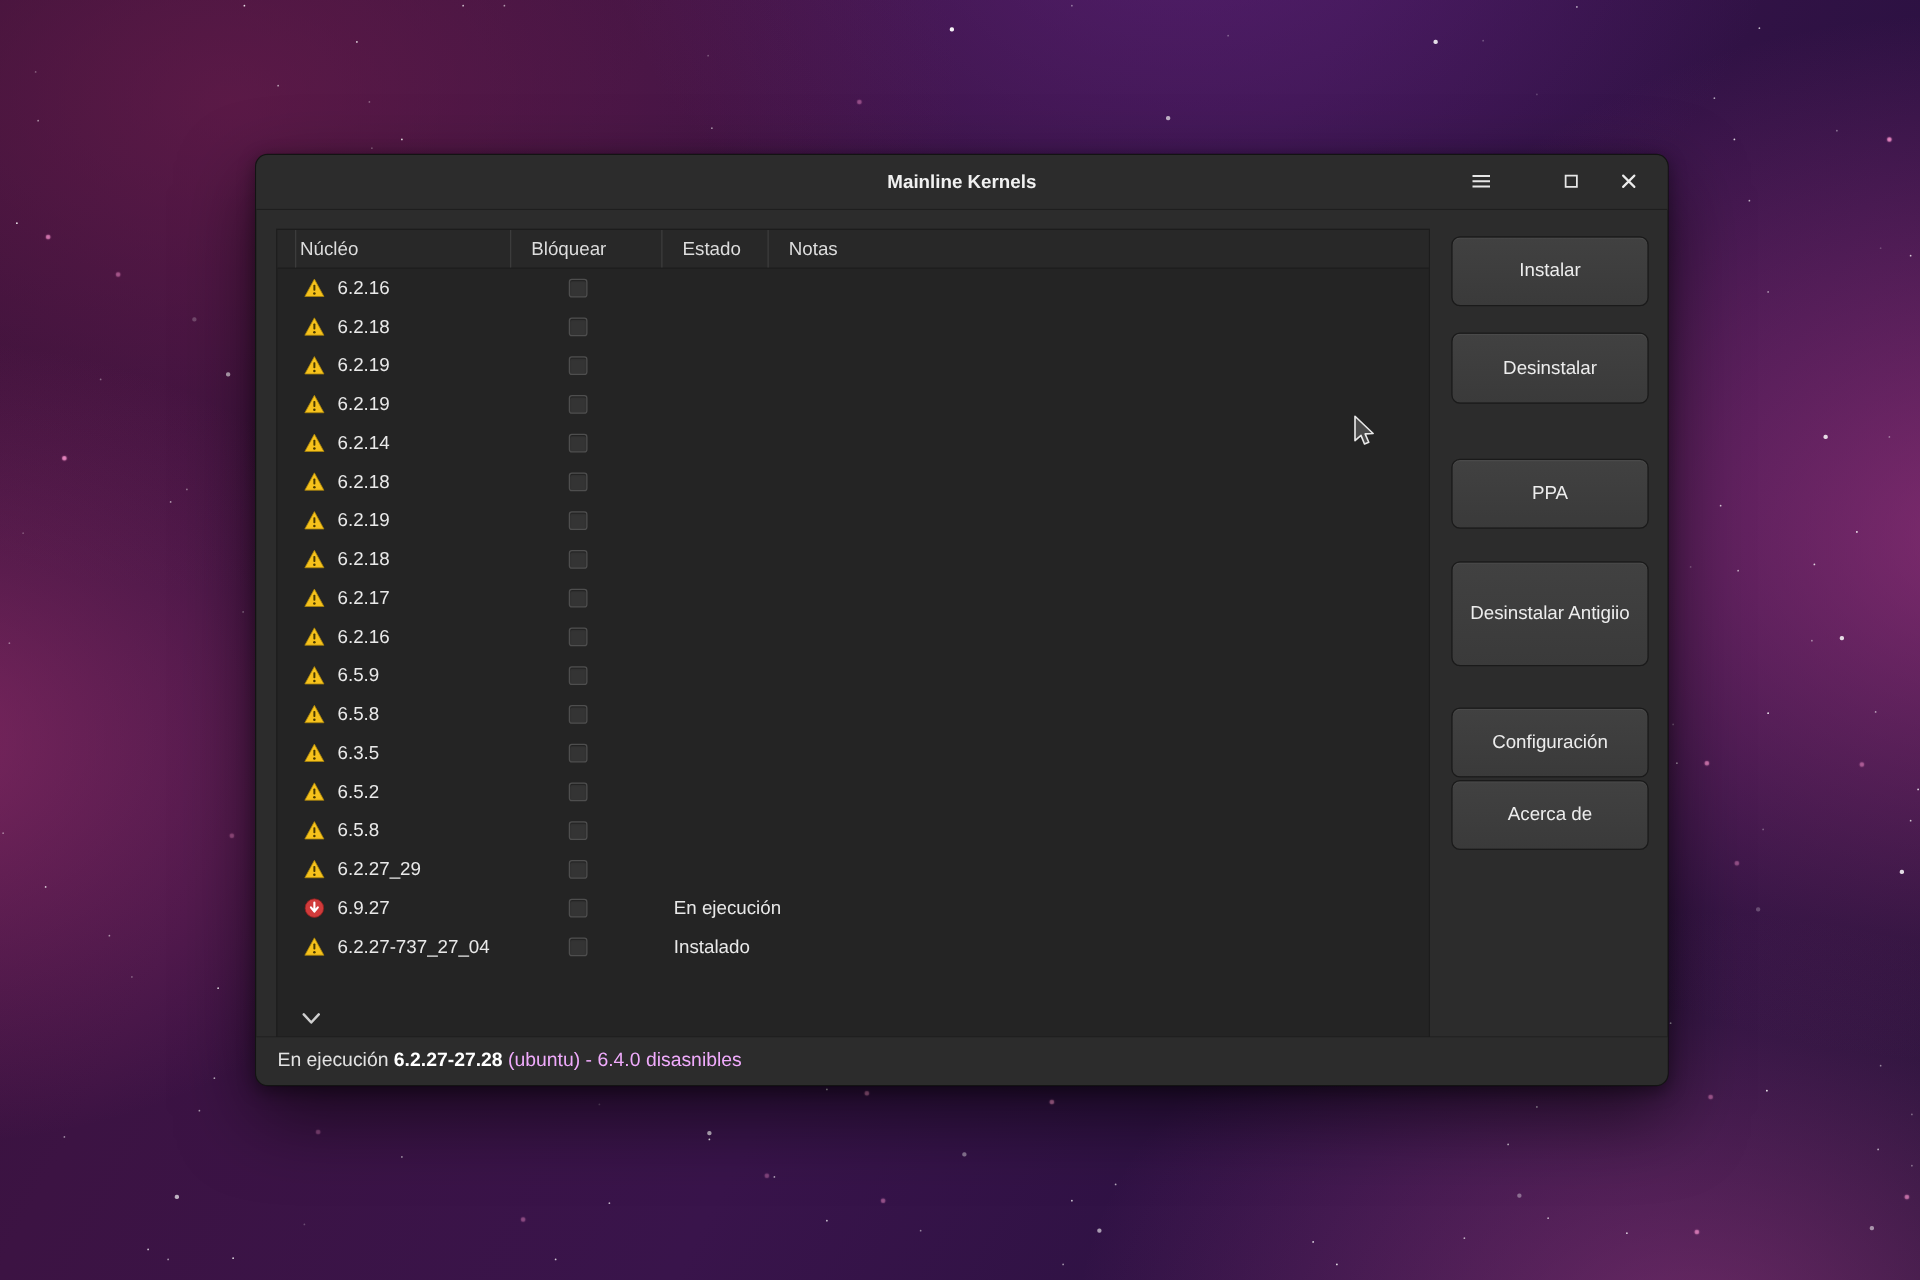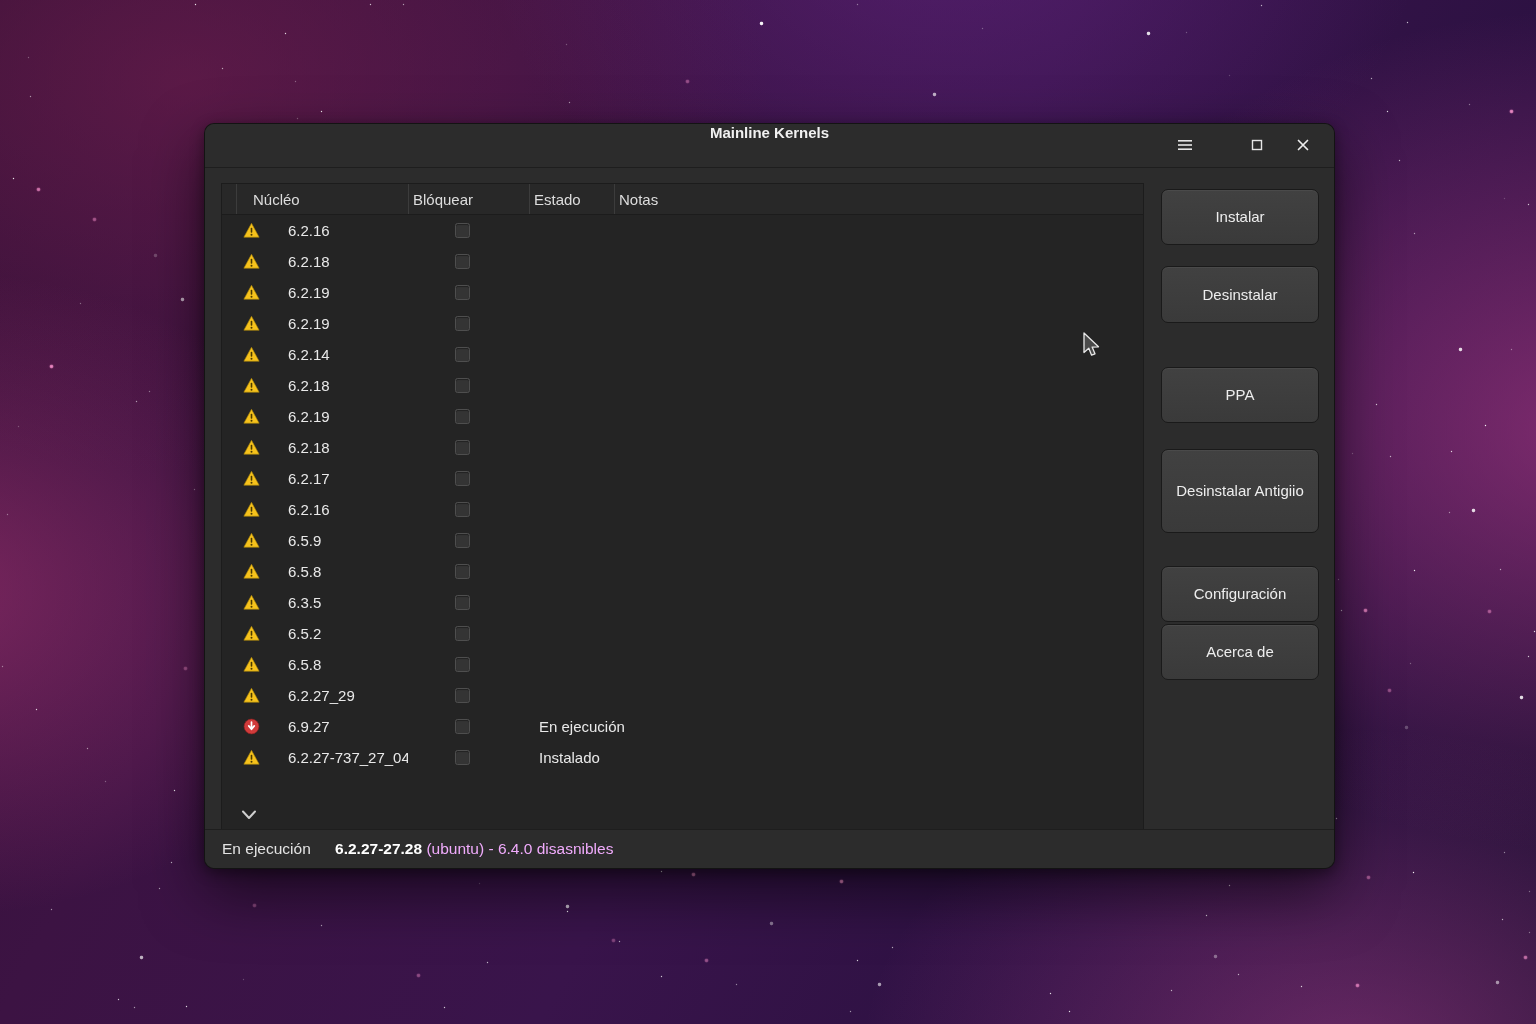--- a/index.html
+++ b/index.html
@@ -20,21 +20,21 @@
   .stars, .stars-pink { position:absolute; left:0; top:0; width:1px; height:1px; border-radius:50%; }
 
   
   .window {
     position:absolute; left:204px; top:123px; width:1131px; height:746px;
     background:#2c2c2c; border-radius:10px;
     box-shadow: 0 24px 60px rgba(0,0,0,0.55), 0 4px 14px rgba(0,0,0,0.4);
     border:1px solid rgba(0,0,0,0.55);
   }
   .titlebar {
-    position:relative; height:44px; display:flex; justify-content:center;
+    position:relative; height:44px; display:flex; align-items:center; justify-content:center;
     border-bottom:1px solid #1e1e1e; border-radius:10px 10px 0 0; background:#2c2c2c;
   }
   .title { font-size:15px; font-weight:bold; color:#f1f1f1; }
   .tb-controls { position:absolute; right:14px; top:0; height:44px; display:flex; align-items:center; }
   .tb-btn {
     width:34px; height:34px; border:none; background:transparent; color:#e6e6e6;
     display:flex; align-items:center; justify-content:center; cursor:default; border-radius:50%;
   }
   .tb-btn.menu { margin-right:38px; }
   .tb-btn.restore { margin-right:12px; }
@@ -43,30 +43,30 @@
   .table {
     position:absolute; left:16px; top:59px; width:923px; height:648px;
     background:#242424; border:1px solid #1c1c1c;
   }
   .thead {
     display:grid; grid-template-columns:14px 172px 121px 85px 1fr;
     height:31px; background:#282828; border-bottom:1px solid #1c1c1c;
   }
   .th {
     display:flex; align-items:center; font-size:15px; color:#dddddd;
-    padding-left:4px; overflow:hidden; white-space:nowrap;
-  }
-  .th.c2 { padding-left:16px; }
+    padding-left:16px; overflow:hidden; white-space:nowrap;
+  }
+  .th.c2 { padding-left:3px; }
   .thead > .th + .th { border-left:1px solid #3c3c3c; }
   .tbody { position:relative; }
   .trow {
     display:grid; grid-template-columns:14px 172px 121px 85px 1fr;
     height:31px; align-items:center;
   }
-  .cell-kernel { display:flex; align-items:center; gap:28px; padding-left:7px; overflow:hidden; }
+  .cell-kernel { display:flex; align-items:center; gap:10px; padding-left:7px; overflow:hidden; }
   .kver { font-size:15px; color:#e9e9e9; white-space:nowrap; }
   .row-icon { width:17px; height:17px; flex:0 0 17px; display:flex; }
   .checkbox {
     width:15px; height:15px; margin-left:47px; border-radius:2.5px;
     background:#343434; border:1px solid #4e4e4e;
     box-shadow: inset 0 1px 1px rgba(0,0,0,0.35);
   }
   .cell-status { font-size:15px; color:#e9e9e9; padding-left:10px; white-space:nowrap; }
   .scroll-more { position:absolute; left:18px; top:624px; width:18px; height:14px; }
 
@@ -89,21 +89,21 @@
   .action-btn:nth-of-type(7){ top:618px; height:56px; }
 
   
   .statusbar {
     position:absolute; left:0; bottom:0; width:100%; height:39px;
     border-top:1px solid #1e1e1e; display:flex; align-items:center;
     padding-left:17px; border-radius:0 0 10px 10px; background:#2c2c2c;
     font-size:15.5px; white-space:pre;
   }
   .sb-normal { color:#e3e3e3; }
-  .sb-bold { color:#ffffff; font-weight:bold;margin-left:20px; }
+  .sb-bold { color:#ffffff; font-weight:bold; }
   .sb-dim { color:#f0abfc; }
 
   
   .cursor { position:absolute; left:1082px; top:332px; pointer-events:none; }
 </style>
 </head>
 <body>
 
 <div class="desktop">
   <div class="stars" style="box-shadow: rgba(255, 255, 255, 0.48) 1449px 512px 0px 0.2px, rgba(255, 255, 255, 0.93) 914px 639px 0px 0.2px, rgba(255, 255, 255, 0.55) 602px 449px 0px 0.2px, rgba(255, 255, 255, 0.67) 1224px 141px 0px 0.2px, rgba(255, 255, 255, 0.3) 636px 210px 0px 0.2px, rgba(255, 255, 255, 0.31) 760px 657px 0px 0.2px, rgba(255, 255, 255, 0.83) 1473px 510px 0px 1.2px, rgba(255, 255, 255, 0.79) 1301px 986px 0px 0.2px, rgba(255, 255, 255, 0.77) 1278px 218px 0px 0.2px, rgba(255, 255, 255, 0.27) 656px 264px 0px 1.2px, rgba(255, 255, 255, 0.62) 1139px 365px 0px 0.2px, rgba(255, 255, 255, 0.3) 600px 647px 0px 0.2px, rgba(255, 255, 255, 0.89) 174px 790px 0px 0.2px, rgba(255, 255, 255, 0.75) 939px 780px 0px 0.2px, rgba(255, 255, 255, 0.26) 479px 883px 0px 0.2px, rgba(255, 255, 255, 0.9) 661px 871px 0px 0.2px, rgba(255, 255, 255, 0.66) 400px 831px 0px 0.2px, rgba(255, 255, 255, 0.82) 1387px 111px 0px 0.2px, rgba(255, 255, 255, 0.56) 134px 1007px 0px 0.2px, rgba(255, 255, 255, 0.36) 80px 303px 0px 0.2px, rgba(255, 255, 255, 0.58) 879px 984px 0px 1.2px, rgba(255, 255, 255, 0.65) 1238px 974px 0px 0.2px, rgba(255, 255, 255, 0.91) 509px 632px 0px 0.2px, rgba(255, 255, 255, 0.4) 1511px 349px 0px 0.2px, rgba(255, 255, 255, 0.7) 567px 906px 0px 1.2px, rgba(255, 255, 255, 0.46) 966px 260px 0px 0.2px, rgba(255, 255, 255, 0.78) 955px 702px 0px 1.2px, rgba(255, 255, 255, 0.34) 754px 223px 0px 0.2px, rgba(255, 255, 255, 0.34) 781px 304px 0px 0.2px, rgba(255, 255, 255, 0.88) 1016px 722px 0px 0.2px, rgba(255, 255, 255, 0.69) 1229px 885px 0px 0.2px, rgba(255, 255, 255, 0.49) 482px 149px 0px 0.2px, rgba(255, 255, 255, 0.94) 617px 840px 0px 0.2px, rgba(255, 255, 255, 0.94) 387px 183px 0px 0.2px, rgba(255, 255, 255, 0.69) 1331px 529px 0px 1.2px, rgba(255, 255, 255, 0.8) 36px 709px 0px 0.2px, rgba(255, 255, 255, 0.88) 295px 501px 0px 0.2px, rgba(255, 255, 255, 0.85) 517px 291px 0px 0.2px, rgba(255, 255, 255, 0.63) 503px 752px 0px 0.2px, rgba(255, 255, 255, 0.66) 1336px 818px 0px 0.2px, rgba(255, 255, 255, 0.57) 1034px 370px 0px 1.2px, rgba(255, 255, 255, 0.52) 87px 748px 0px 0.2px, rgba(255, 255, 255, 0.85) 791px 597px 0px 1.2px, rgba(255, 255, 255, 0.86) 1331px 177px 0px 0.2px, rgba(255, 255, 255, 0.87) 195px 4px 0px 0.2px, rgba(255, 255, 255, 0.32) 722px 817px 0px 0.2px, rgba(255, 255, 255, 0.68) 350px 561px 0px 1.2px, rgba(255, 255, 255, 0.86) 550px 593px 0px 0.2px, rgba(255, 255, 255, 0.81) 798px 522px 0px 0.2px, rgba(255, 255, 255, 0.46) 206px 771px 0px 0.2px, rgba(255, 255, 255, 0.38) 350px 165px 0px 0.2px, rgba(255, 255, 255, 0.28) 566px 44px 0px 0.2px, rgba(255, 255, 255, 0.65) 1171px 990px 0px 0.2px, rgba(255, 255, 255, 0.26) 600px 713px 0px 0.2px, rgba(255, 255, 255, 0.21) 440px 636px 0px 0.2px, rgba(255, 255, 255, 0.59) 272px 787px 0px 0.2px, rgba(255, 255, 255, 0.51) 599px 276px 0px 0.2px, rgba(255, 255, 255, 0.68) 269px 392px 0px 0.2px, rgba(255, 255, 255, 0.24) 1089px 167px 0px 0.2px, rgba(255, 255, 255, 0.85) 956px 299px 0px 0.2px, rgba(255, 255, 255, 0.61) 776px 611px 0px 1.2px, rgba(255, 255, 255, 0.53) 30px 96px 0px 0.2px, rgba(255, 255, 255, 0.42) 1097px 830px 0px 0.2px, rgba(255, 255, 255, 0.47) 1115px 320px 0px 0.2px, rgba(255, 255, 255, 0.66) 1399px 160px 0px 0.2px, rgba(255, 255, 255, 0.89) 329px 483px 0px 0.2px, rgba(255, 255, 255, 0.54) 237px 378px 0px 1.2px, rgba(255, 255, 255, 0.75) 118px 999px 0px 0.2px, rgba(255, 255, 255, 0.85) 1101px 802px 0px 0.2px, rgba(255, 255, 255, 0.57) 403px 4px 0px 0.2px, rgba(255, 255, 255, 0.86) 667px 366px 0px 0.2px, rgba(255, 255, 255, 0.54) 850px 1011px 0px 0.2px, rgba(255, 255, 255, 0.52) 51px 909px 0px 0.2px, rgba(255, 255, 255, 0.81) 579px 237px 0px 0.2px, rgba(255, 255, 255, 0.37) 214px 852px 0px 0.2px, rgba(255, 255, 255, 0.27) 1094px 373px 0px 0.2px, rgba(255, 255, 255, 0.94) 763px 447px 0px 0.2px, rgba(255, 255, 255, 0.68) 1136px 800px 0px 0.2px, rgba(255, 255, 255, 0.22) 266px 488px 0px 0.2px, rgba(255, 255, 255, 0.75) 1376px 404px 0px 0.2px, rgba(255, 255, 255, 0.75) 661px 976px 0px 0.2px, rgba(255, 255, 255, 0.42) 1197px 145px 0px 0.2px, rgba(255, 255, 255, 0.27) 259px 544px 0px 0.2px, rgba(255, 255, 255, 0.34) 1338px 579px 0px 0.2px, rgba(255, 255, 255, 0.44) 1256px 776px 0px 1.2px, rgba(255, 255, 255, 0.84) 441px 817px 0px 0.2px, rgba(255, 255, 255, 0.93) 912px 288px 0px 0.2px, rgba(255, 255, 255, 0.26) 626px 201px 0px 0.2px, rgba(255, 255, 255, 0.32) 982px 28px 0px 0.2px, rgba(255, 255, 255, 0.42) 857px 4px 0px 0.2px, rgba(255, 255, 255, 0.82) 659px 573px 0px 0.2px, rgba(255, 255, 255, 0.63) 892px 947px 0px 0.2px, rgba(255, 255, 255, 0.43) 2px 666px 0px 0.2px, rgba(255, 255, 255, 0.24) 919px 192px 0px 0.2px, rgba(255, 255, 255, 0.21) 1504px 198px 0px 0.2px, rgba(255, 255, 255, 0.34) 295px 81px 0px 0.2px, rgba(255, 255, 255, 0.24) 1406px 727px 0px 1.2px, rgba(255, 255, 255, 0.86) 1069px 1011px 0px 0.2px, rgba(255, 255, 255, 0.41) 1469px 104px 0px 0.2px, rgba(255, 255, 255, 0.68) 487px 962px 0px 0.2px, rgba(255, 255, 255, 0.54) 1048px 403px 0px 0.2px, rgba(255, 255, 255, 0.31) 28px 57px 0px 0.2px, rgba(255, 255, 255, 0.26) 18px 426px 0px 0.2px, rgba(255, 255, 255, 0.22) 155px 255px 0px 1.2px, rgba(255, 255, 255, 0.3) 229px 137px 0px 0.2px, rgba(255, 255, 255, 0.48) 272px 773px 0px 0.2px, rgba(255, 255, 255, 0.89) 831px 251px 0px 1.2px, rgba(255, 255, 255, 0.82) 524px 606px 0px 0.2px, rgba(255, 255, 255, 0.54) 569px 102px 0px 0.2px, rgba(255, 255, 255, 0.32) 105px 781px 0px 0.2px, rgba(255, 255, 255, 0.62) 1313px 738px 0px 0.2px, rgba(255, 255, 255, 0.81) 1105px 407px 0px 0.2px, rgba(255, 255, 255, 0.66) 1261px 5px 0px 0.2px, rgba(255, 255, 255, 0.2) 1168px 279px 0px 0.2px, rgba(255, 255, 255, 0.68) 552px 451px 0px 1.2px, rgba(255, 255, 255, 0.66) 171px 862px 0px 0.2px, rgba(255, 255, 255, 0.43) 241px 541px 0px 0.2px, rgba(255, 255, 255, 0.23) 877px 575px 0px 0.2px, rgba(255, 255, 255, 0.58) 464px 762px 0px 0.2px, rgba(255, 255, 255, 0.39) 1529px 932px 0px 0.2px, rgba(255, 255, 255, 0.28) 1352px 453px 0px 0.2px, rgba(255, 255, 255, 0.8) 818px 864px 0px 1.2px, rgba(255, 255, 255, 0.78) 1066px 370px 0px 0.2px, rgba(255, 255, 255, 0.24) 243px 979px 0px 0.2px, rgba(255, 255, 255, 0.65) 1502px 919px 0px 0.2px, rgba(255, 255, 255, 0.74) 354px 523px 0px 0.2px, rgba(255, 255, 255, 0.63) 1321px 721px 0px 0.2px, rgba(255, 255, 255, 0.69) 1099px 582px 0px 0.2px, rgba(255, 255, 255, 0.26) 850px 515px 0px 0.2px, rgba(255, 255, 255, 0.91) 793px 410px 0px 0.2px, rgba(255, 255, 255, 0.76) 526px 212px 0px 1.2px, rgba(255, 255, 255, 0.65) 755px 385px 0px 0.2px, rgba(255, 255, 255, 0.39) 308px 294px 0px 0.2px, rgba(255, 255, 255, 0.27) 1189px 350px 0px 0.2px, rgba(255, 255, 255, 0.91) 567px 911px 0px 0.2px, rgba(255, 255, 255, 0.51) 556px 536px 0px 0.2px, rgba(255, 255, 255, 0.51) 843px 443px 0px 0.2px, rgba(255, 255, 255, 0.4) 7px 514px 0px 0.2px, rgba(255, 255, 255, 0.9) 321px 111px 0px 0.2px, rgba(255, 255, 255, 0.34) 278px 361px 0px 0.2px, rgba(255, 255, 255, 0.52) 1497px 982px 0px 1.2px, rgba(255, 255, 255, 0.78) 857px 960px 0px 0.2px, rgba(255, 255, 255, 0.58) 747px 534px 0px 0.2px, rgba(255, 255, 255, 0.48) 1192px 632px 0px 1.2px, rgba(255, 255, 255, 0.23) 976px 407px 0px 0.2px, rgba(255, 255, 255, 0.36) 539px 449px 0px 0.2px, rgba(255, 255, 255, 0.53) 292px 551px 0px 1.2px, rgba(255, 255, 255, 0.56) 159px 888px 0px 0.2px, rgba(255, 255, 255, 0.58) 1500px 569px 0px 0.2px, rgba(255, 255, 255, 0.8) 782px 291px 0px 0.2px, rgba(255, 255, 255, 0.68) 997px 750px 0px 1.2px, rgba(255, 255, 255, 0.8) 1451px 451px 0px 0.2px, rgba(255, 255, 255, 0.76) 719px 776px 0px 0.2px, rgba(255, 255, 255, 0.74) 1528px 656px 0px 0.2px, rgba(255, 255, 255, 0.95) 1485px 425px 0px 0.2px, rgba(255, 255, 255, 0.32) 647px 128px 0px 1.2px, rgba(255, 255, 255, 0.94) 1413px 872px 0px 0.2px, rgba(255, 255, 255, 0.62) 1023px 599px 0px 0.2px, rgba(255, 255, 255, 0.59) 321px 925px 0px 0.2px, rgba(255, 255, 255, 0.23) 1220px 532px 0px 0.2px, rgba(255, 255, 255, 0.7) 1210px 707px 0px 0.2px, rgba(255, 255, 255, 0.9) 1414px 570px 0px 0.2px, rgba(255, 255, 255, 0.71) 1407px 22px 0px 0.2px, rgba(255, 255, 255, 0.59) 954px 511px 0px 0.2px, rgba(255, 255, 255, 0.64) 331px 725px 0px 1.2px, rgba(255, 255, 255, 0.63) 619px 941px 0px 0.2px, rgba(255, 255, 255, 0.49) 719px 443px 0px 0.2px, rgba(255, 255, 255, 0.85) 1040px 457px 0px 0.2px, rgba(255, 255, 255, 0.85) 578px 429px 0px 0.2px, rgba(255, 255, 255, 0.89) 13px 178px 0px 0.2px, rgba(255, 255, 255, 0.94) 702px 419px 0px 0.2px, rgba(255, 255, 255, 0.77) 444px 1007px 0px 0.2px, rgba(255, 255, 255, 0.45) 678px 789px 0px 0.2px, rgba(255, 255, 255, 0.23) 235px 866px 0px 0.2px, rgba(255, 255, 255, 0.57) 136px 401px 0px 0.2px, rgba(255, 255, 255, 0.62) 182px 299px 0px 1.2px, rgba(255, 255, 255, 0.64) 1390px 456px 0px 0.2px, rgba(255, 255, 255, 0.6) 687px 716px 0px 0.2px, rgba(255, 255, 255, 0.4) 1332px 150px 0px 0.2px, rgba(255, 255, 255, 0.62) 1371px 78px 0px 0.2px, rgba(255, 255, 255, 0.46) 1266px 424px 0px 0.2px, rgba(255, 255, 255, 0.85) 1050px 993px 0px 0.2px, rgba(255, 255, 255, 0.76) 1063px 571px 0px 1.2px, rgba(255, 255, 255, 0.74) 1528px 204px 0px 0.2px, rgba(255, 255, 255, 0.64) 655px 746px 0px 0.2px, rgba(255, 255, 255, 0.21) 1229px 75px 0px 0.2px, rgba(255, 255, 255, 0.52) 501px 126px 0px 0.2px, rgba(255, 255, 255, 0.23) 497px 566px 0px 0.2px, rgba(255, 255, 255, 0.42) 771px 923px 0px 1.2px, rgba(255, 255, 255, 0.6) 1341px 610px 0px 0.2px, rgba(255, 255, 255, 0.51) 683px 635px 0px 0.2px, rgba(255, 255, 255, 0.69) 996px 191px 0px 0.2px, rgba(255, 255, 255, 0.9) 706px 336px 0px 1.2px, rgba(255, 255, 255, 0.55) 1414px 233px 0px 0.2px, rgba(255, 255, 255, 0.41) 149px 391px 0px 0.2px, rgba(255, 255, 255, 0.43) 233px 382px 0px 0.2px, rgba(255, 255, 255, 0.58) 895px 184px 0px 0.2px, rgba(255, 255, 255, 0.38) 1009px 660px 0px 0.2px, rgba(255, 255, 255, 0.84) 1460px 349px 0px 1.2px, rgba(255, 255, 255, 0.26) 490px 660px 0px 0.2px, rgba(255, 255, 255, 0.85) 1521px 697px 0px 1.2px, rgba(255, 255, 255, 0.49) 990px 822px 0px 0.2px, rgba(255, 255, 255, 0.66) 934px 94px 0px 1.2px, rgba(255, 255, 255, 0.82) 1534px 631px 0px 0.2px, rgba(255, 255, 255, 0.51) 444px 382px 0px 0.2px, rgba(255, 255, 255, 0.47) 1504px 852px 0px 0.2px, rgba(255, 255, 255, 0.29) 375px 340px 0px 1.2px, rgba(255, 255, 255, 0.72) 370px 4px 0px 0.2px, rgba(255, 255, 255, 0.41) 194px 489px 0px 0.2px, rgba(255, 255, 255, 0.8) 824px 488px 0px 0.2px, rgba(255, 255, 255, 0.83) 186px 1006px 0px 0.2px, rgba(255, 255, 255, 0.71) 403px 652px 0px 0.2px, rgba(255, 255, 255, 0.75) 419px 192px 0px 0.2px, rgba(255, 255, 255, 0.74) 1206px 915px 0px 0.2px, rgba(255, 255, 255, 0.85) 531px 475px 0px 0.2px, rgba(255, 255, 255, 0.7) 755px 573px 0px 0.2px, rgba(255, 255, 255, 0.28) 1186px 32px 0px 0.2px, rgba(255, 255, 255, 0.79) 261px 368px 0px 0.2px, rgba(255, 255, 255, 0.67) 141px 957px 0px 1.2px, rgba(255, 255, 255, 0.36) 1529px 891px 0px 0.2px, rgba(255, 255, 255, 0.31) 1410px 663px 0px 0.2px, rgba(255, 255, 255, 0.83) 285px 33px 0px 0.2px, rgba(255, 255, 255, 0.95) 761px 23px 0px 1.2px, rgba(255, 255, 255, 0.32) 297px 118px 0px 0.2px, rgba(255, 255, 255, 0.86) 1148px 33px 0px 1.2px, rgba(255, 255, 255, 0.6) 222px 68px 0px 0.2px, rgba(255, 255, 255, 0.42) 346px 614px 0px 0.2px, rgba(255, 255, 255, 0.36) 1215px 956px 0px 1.2px, rgba(255, 255, 255, 0.48) 736px 984px 0px 0.2px, rgba(255, 255, 255, 0.66) 1065px 301px 0px 0.2px;"></div>

